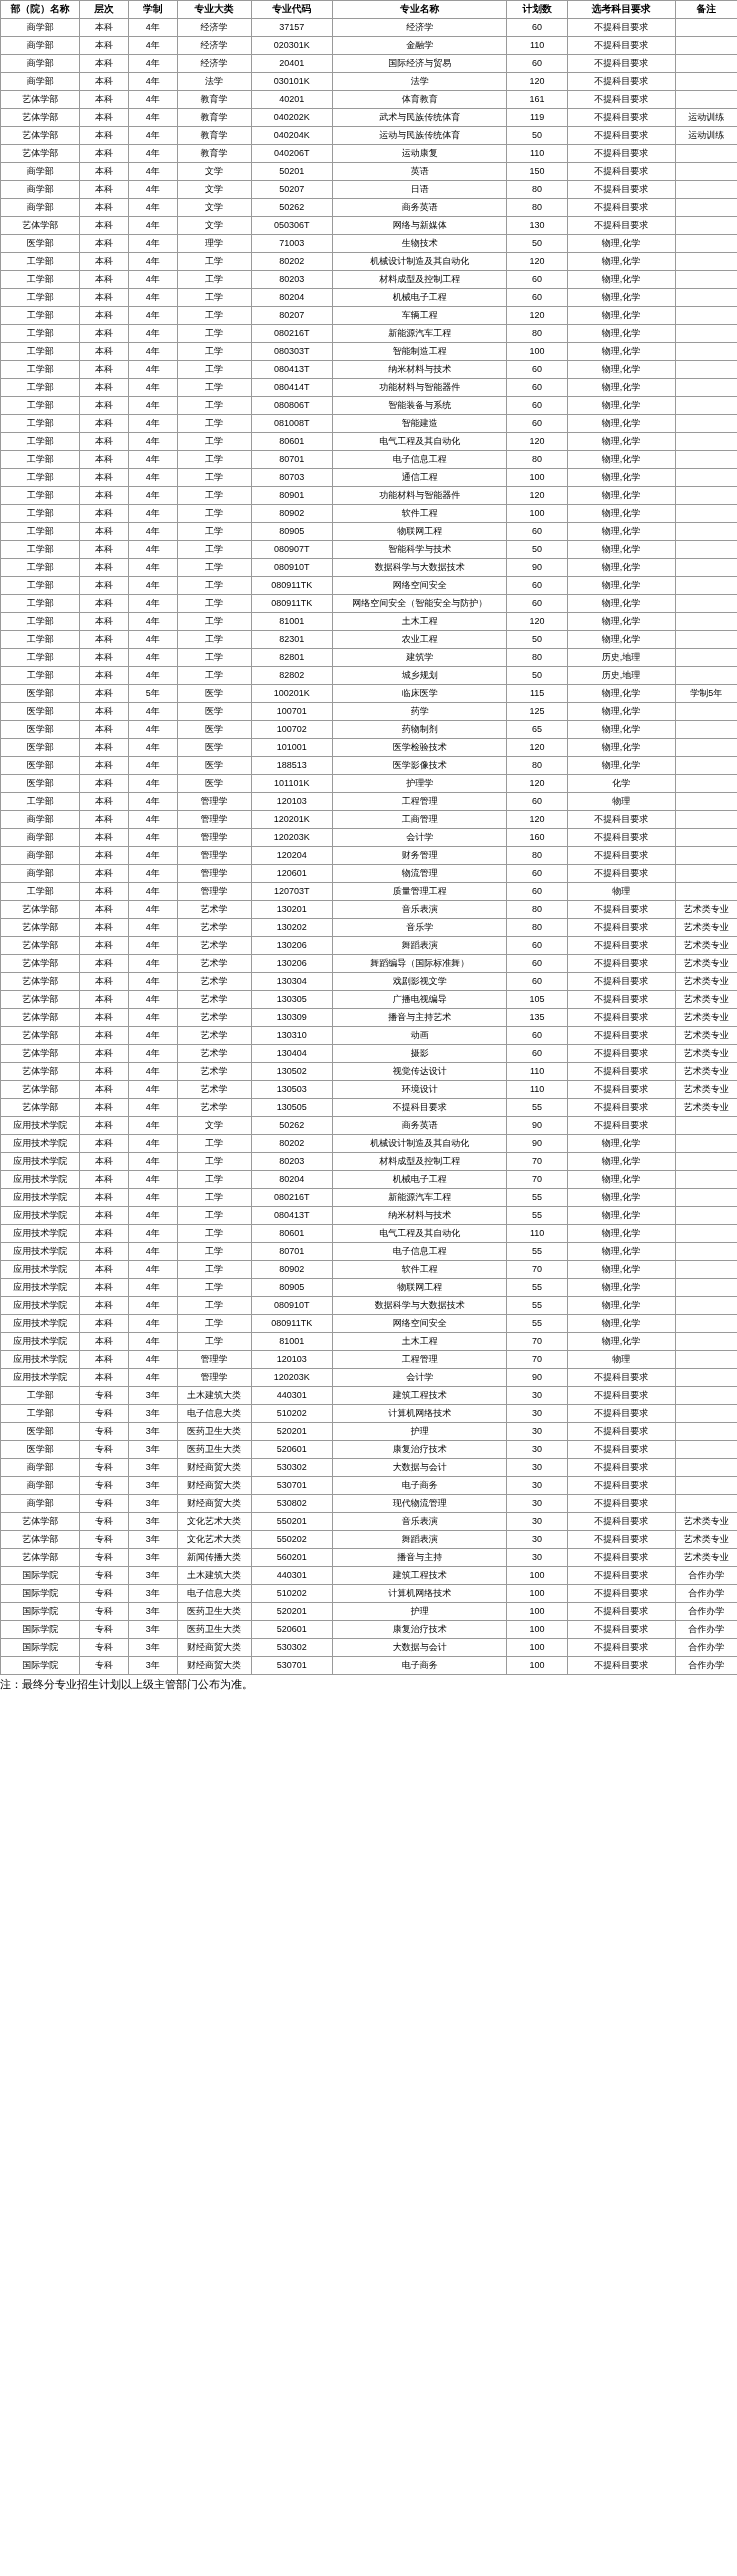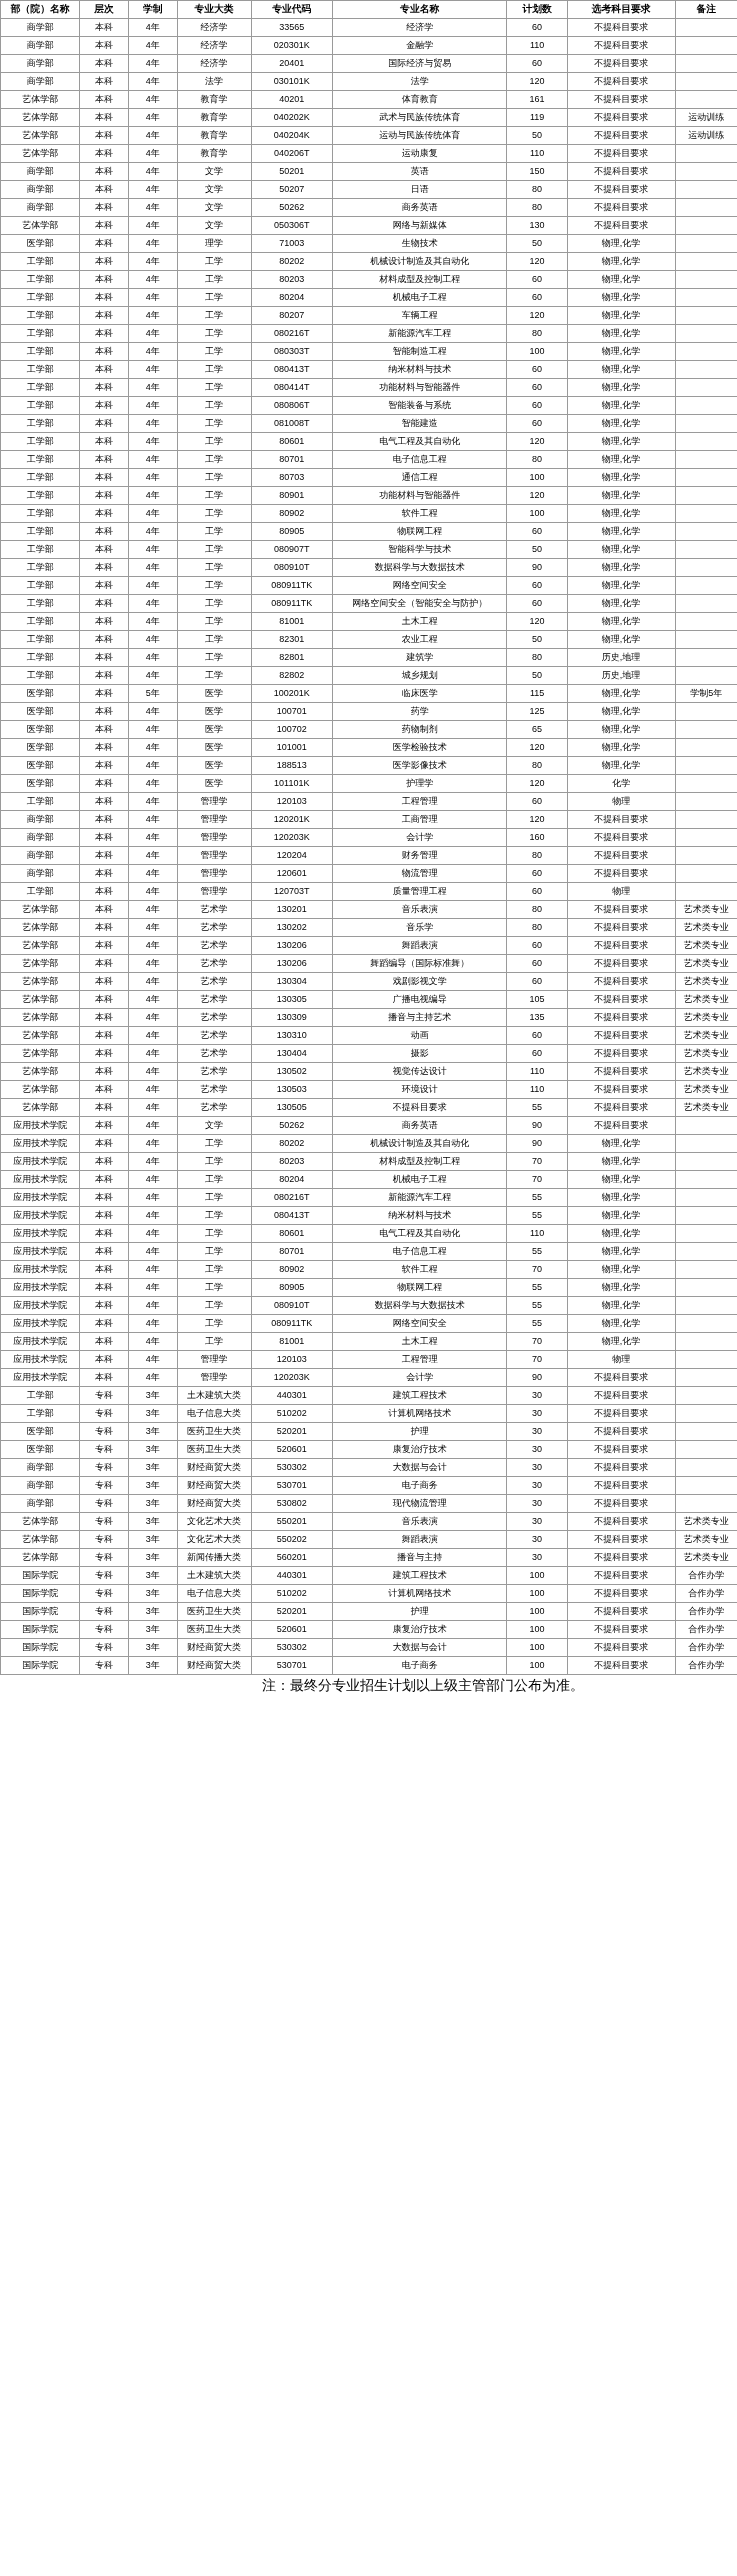--- a/index.html
+++ b/index.html
@@ -45,25 +45,26 @@
   col.c1 { width: 46px; }
   col.c2 { width: 46px; }
   col.c3 { width: 70px; }
   col.c4 { width: 77px; }
   col.c5 { width: 165px; }
   col.c6 { width: 57px; }
   col.c7 { width: 102px; }
   col.c8 { width: 59px; }
 
   .footnote {
-    font-size: 14px;
+    font-size: 11px;
     line-height: 12.5px;
-    text-align: right;
+    text-align: left;
     padding: 3.6px 0 5.4px 0;
     color: #000;
+    font-family: Liberation Mono, monospace;
   }
 </style>
 </head>
 <body>
 
 <div id="wrap">
   <table class="major-table">
     <colgroup>
       <col class="c0">
         <col class="c1">
@@ -87,21 +88,21 @@
           <th>选考科目要求</th>
           <th>备注</th>
         </tr>
     </thead>
     <tbody id="table-body">
         <tr>
           <td>商学部</td>
           <td>本科</td>
           <td>4年</td>
           <td>经济学</td>
-          <td>33565</td>
+          <td>37157</td>
           <td>经济学</td>
           <td>60</td>
           <td>不提科目要求</td>
           <td></td>
         </tr>
         <tr>
           <td>商学部</td>
           <td>本科</td>
           <td>4年</td>
           <td>经济学</td>

